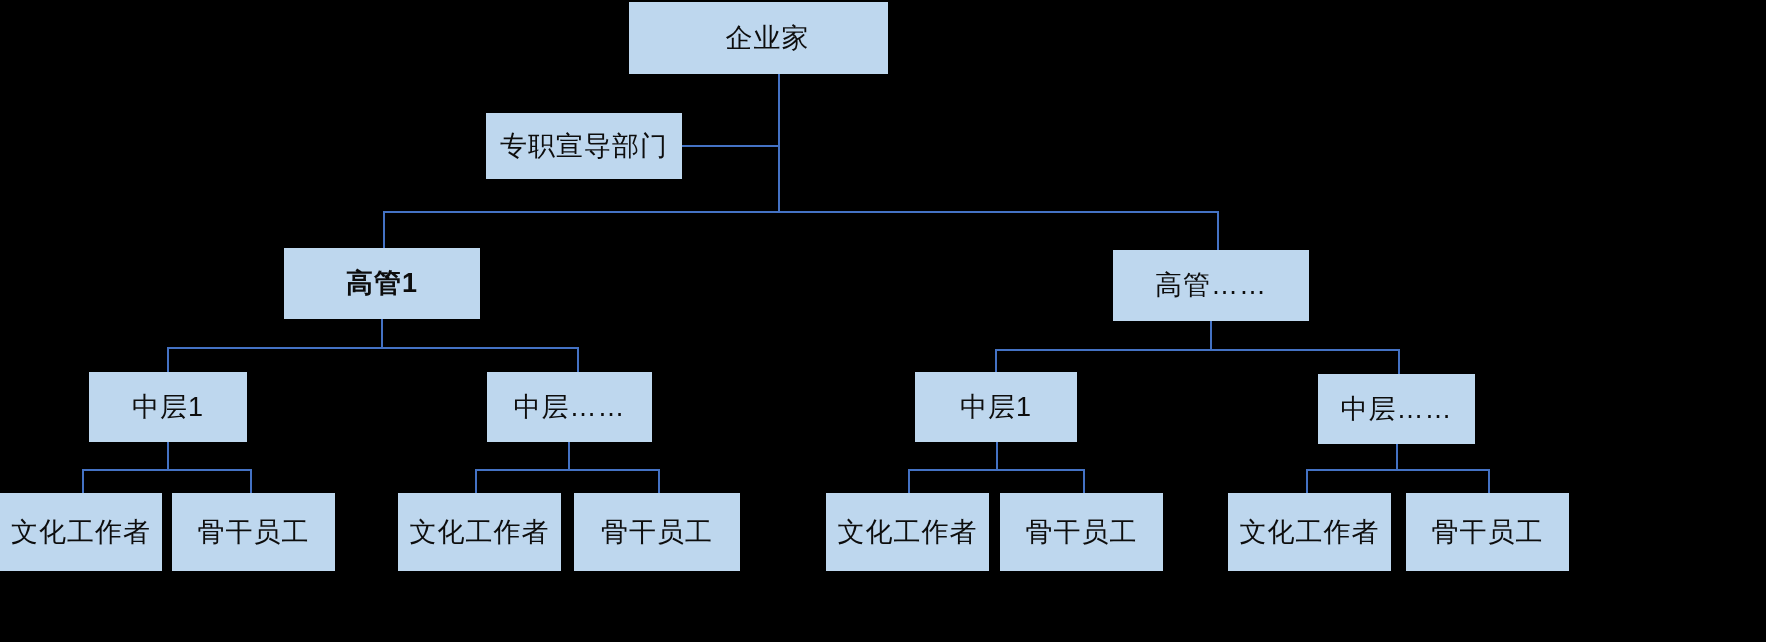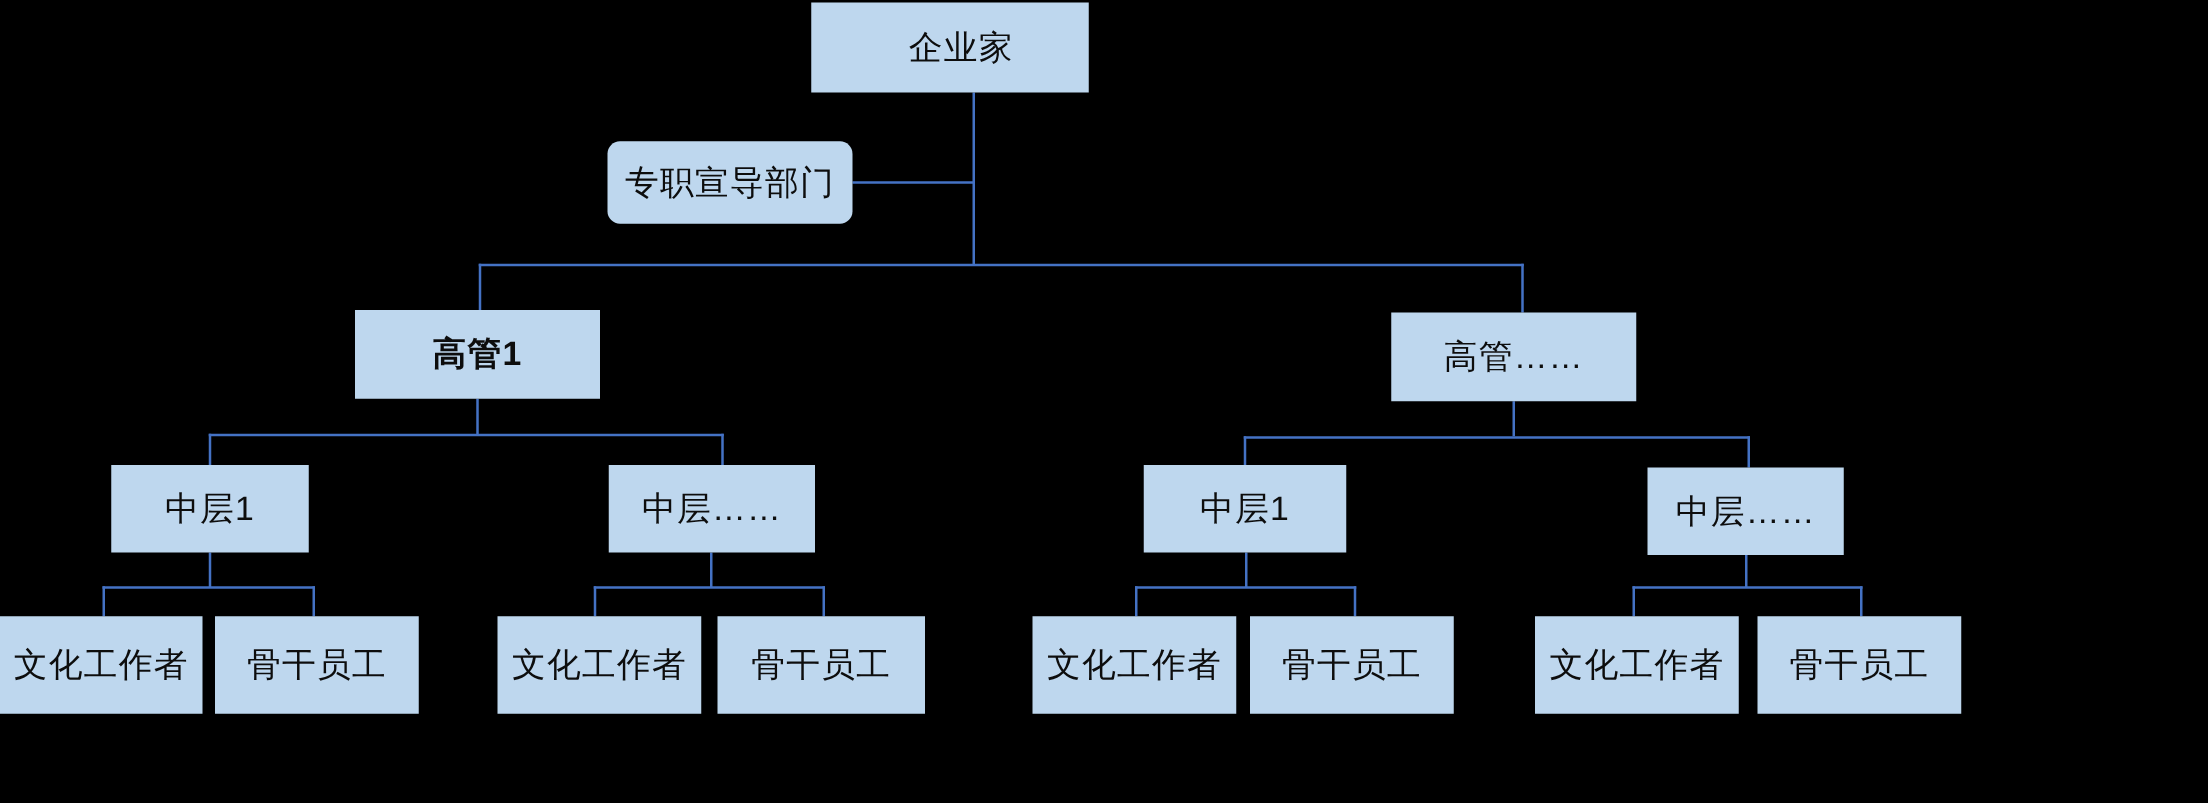--- a/index.html
+++ b/index.html
@@ -61,23 +61,23 @@
   <div class="edge v" style="left:996px;top:442px;height:28px;"></div>
   <div class="edge h" style="left:908px;top:469px;width:177px;"></div>
   <div class="edge v" style="left:908px;top:469px;height:24px;"></div>
   <div class="edge v" style="left:1083px;top:469px;height:24px;"></div>
 
   <div class="edge v" style="left:1396px;top:444px;height:26px;"></div>
   <div class="edge h" style="left:1306px;top:469px;width:184px;"></div>
   <div class="edge v" style="left:1306px;top:469px;height:24px;"></div>
   <div class="edge v" style="left:1488px;top:469px;height:24px;"></div>
 
-  <div class="node" style="left:649px;top:2px;width:222px;height:72px;padding-left:18px;">企业家</div>
+  <div class="node" style="left:629px;top:2px;width:259px;height:72px;padding-left:18px;">企业家</div>
 
-  <div class="node" style="left:486px;top:113px;width:196px;height:66px;border-radius:10px;">专职宣导部门</div>
+  <div class="node" style="left:486px;top:113px;width:196px;height:66px;">专职宣导部门</div>
 
   <div class="node" style="left:284px;top:248px;width:196px;height:71px;font-weight:bold;">高管1</div>
 
   <div class="node" style="left:1113px;top:250px;width:196px;height:71px;">高管……</div>
 
   <div class="node" style="left:89px;top:372px;width:158px;height:70px;">中层1</div>
 
   <div class="node" style="left:487px;top:372px;width:165px;height:70px;">中层……</div>
 
   <div class="node" style="left:915px;top:372px;width:162px;height:70px;">中层1</div>

